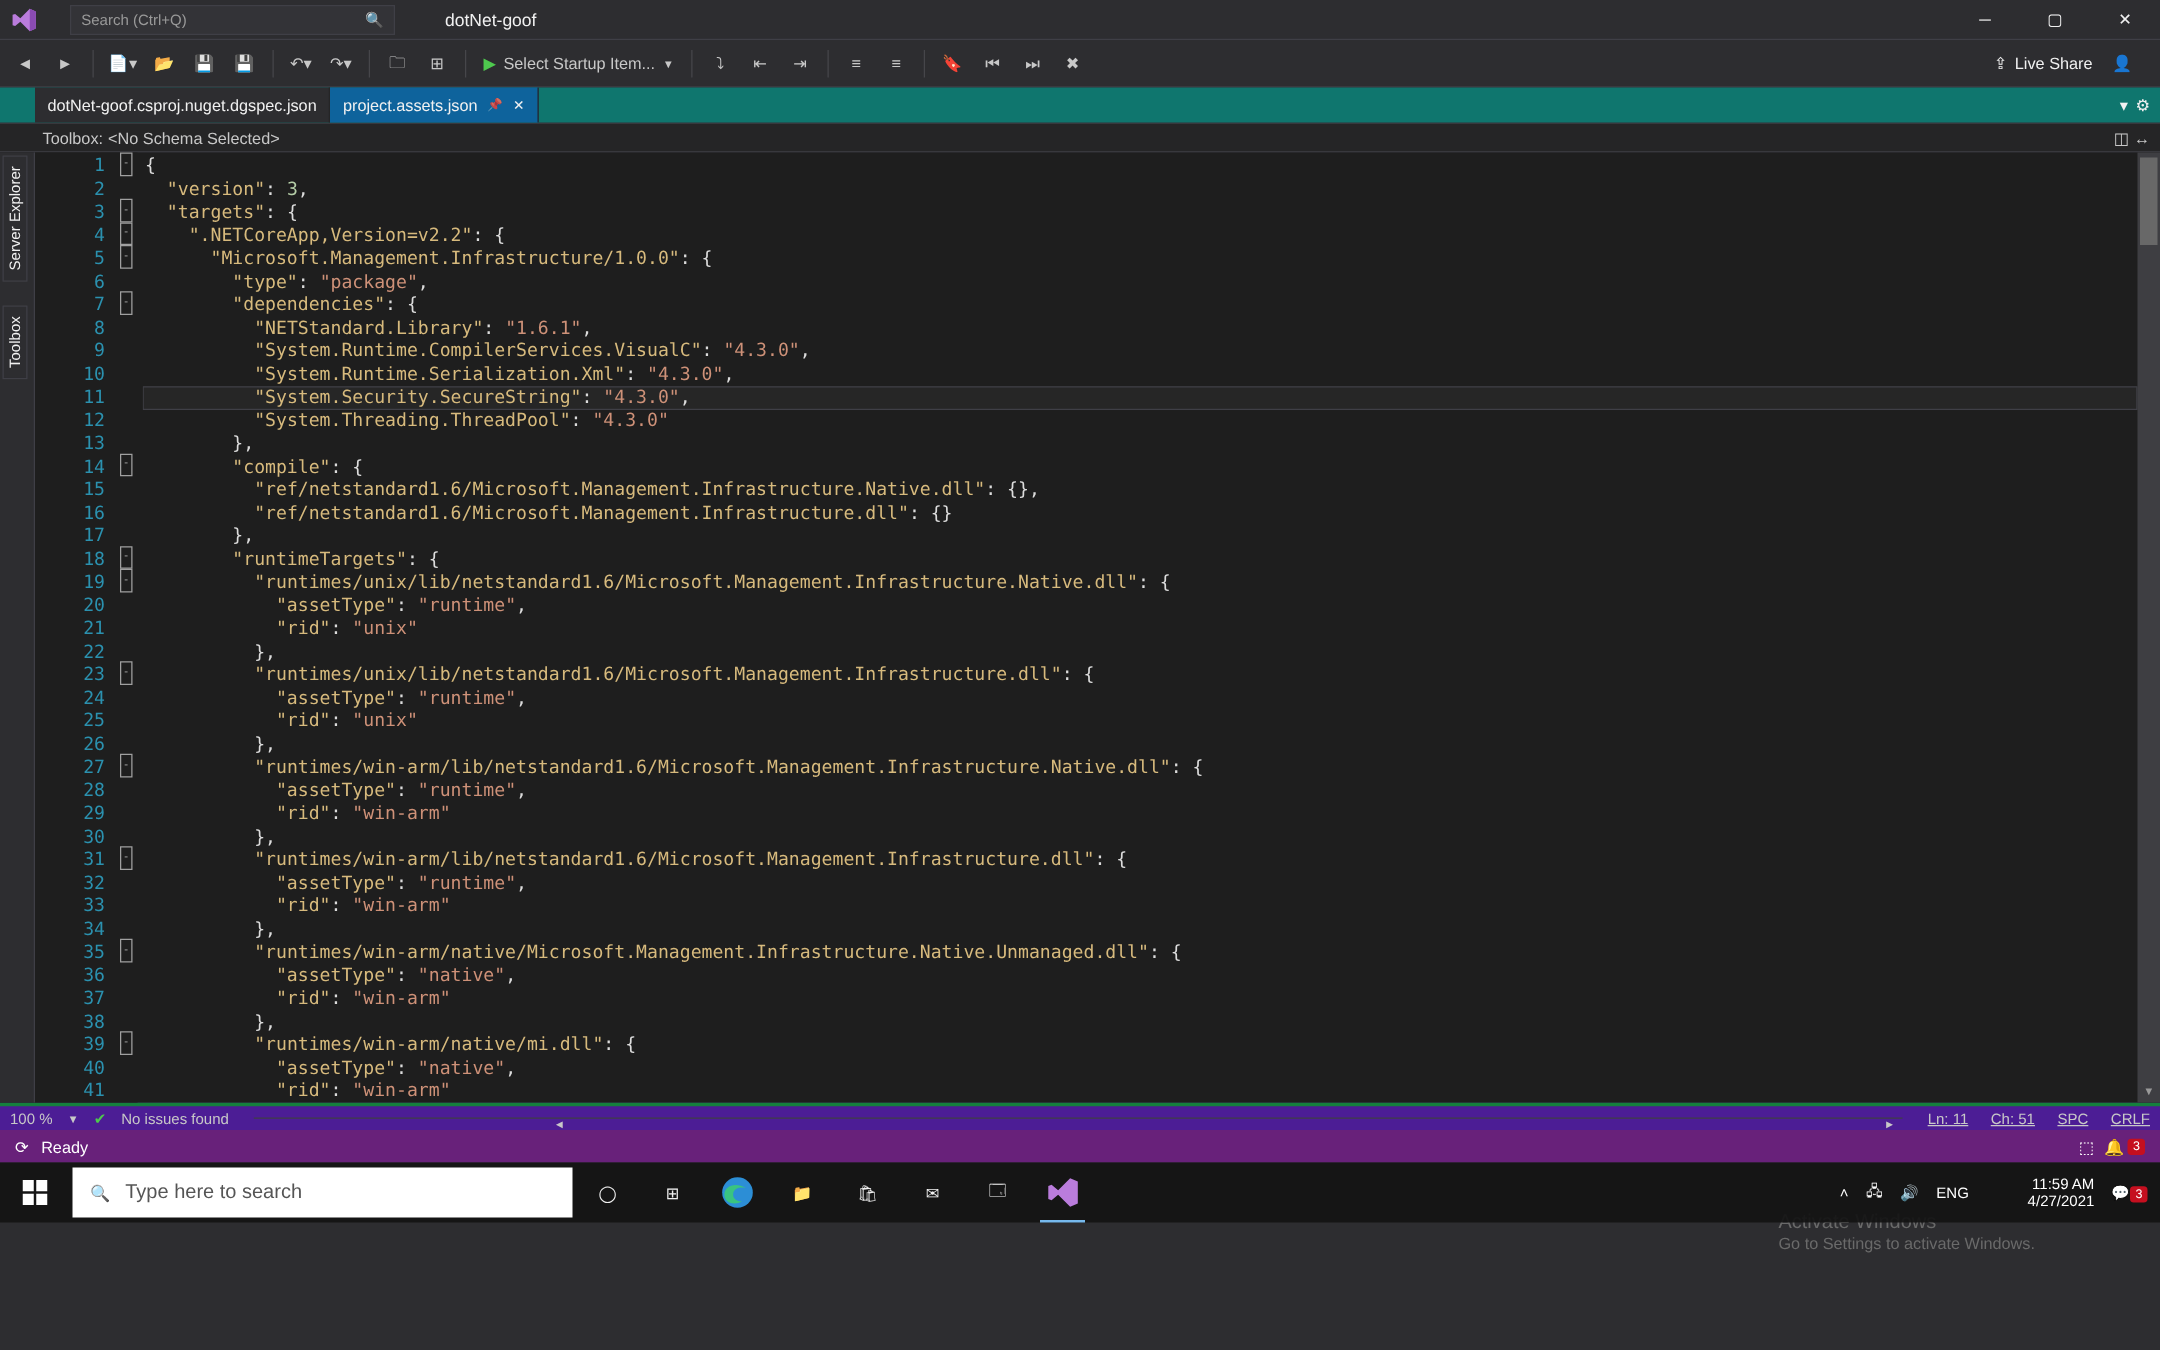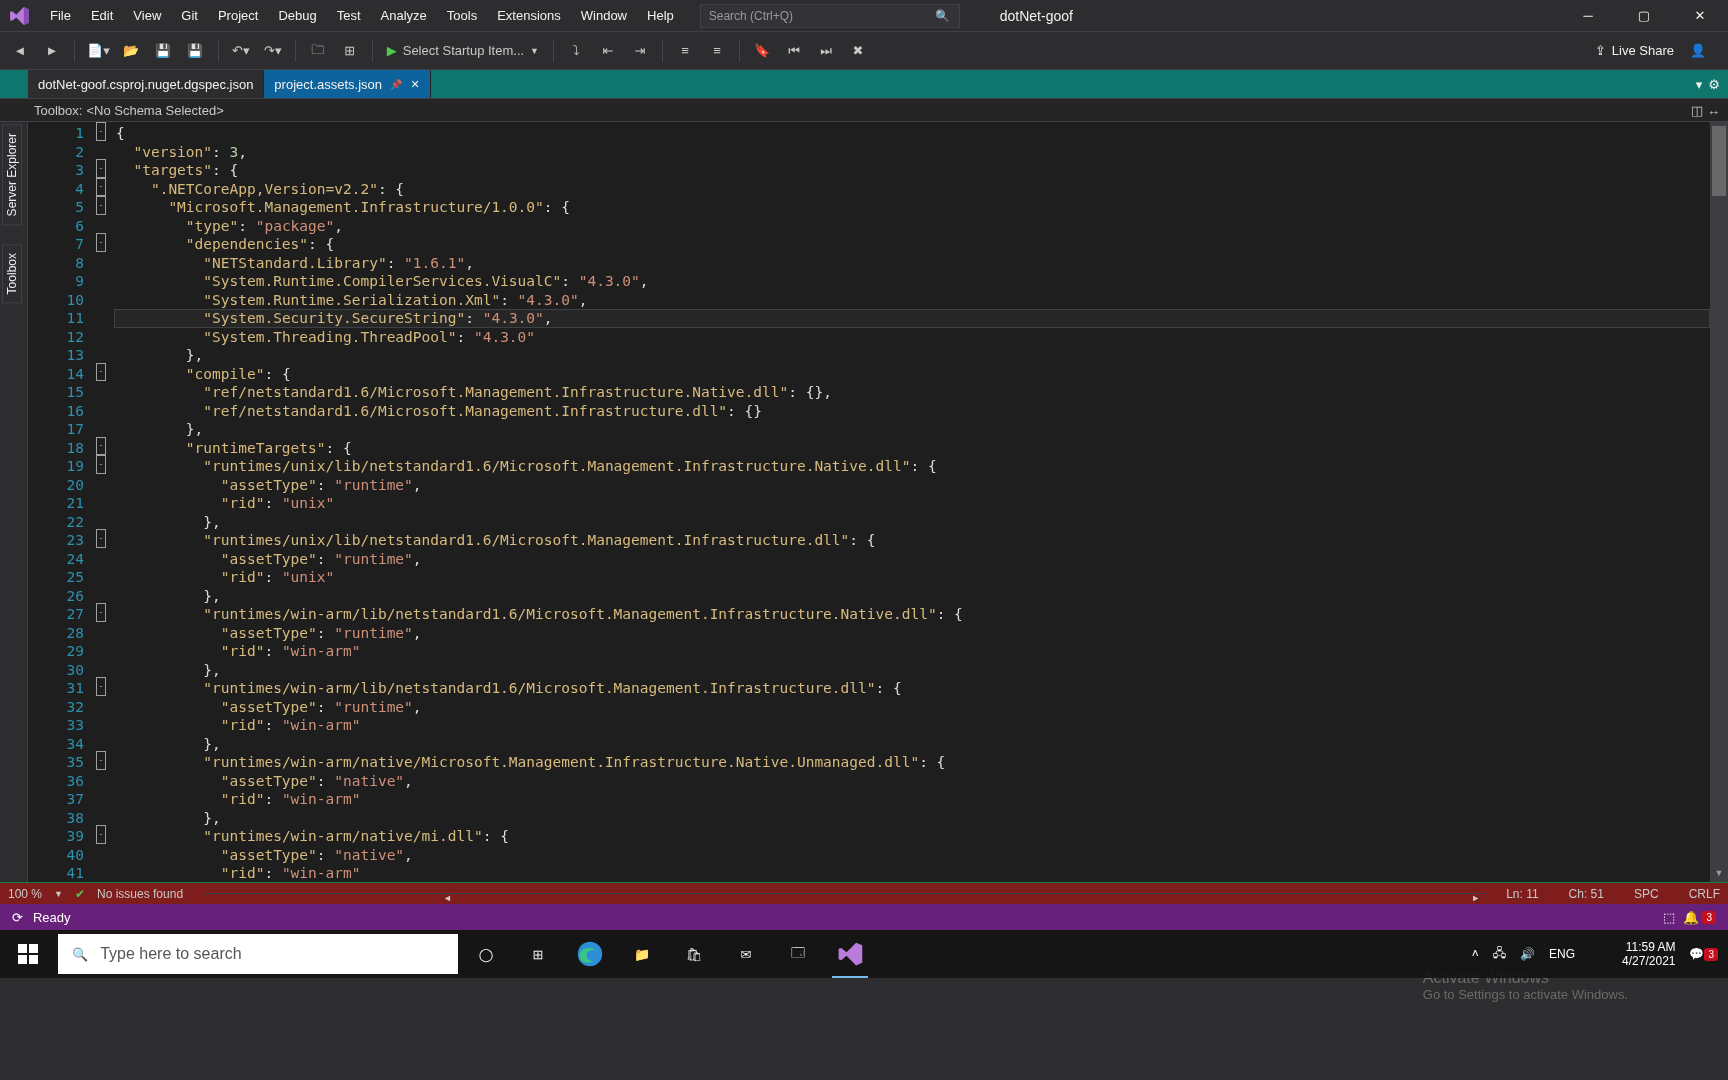--- a/index.html
+++ b/index.html
@@ -213,30 +213,30 @@
 }
 .scroll-v .thumb {
   position:absolute; left:2px; right:2px; top:4px; height:70px;
   background: #686868;
 }
 .scroll-v .arrow { position:absolute; left:0; right:0; height:18px; display:flex; align-items:center; justify-content:center; font-size:9px; color:#999; }
 
 
 .zoom-bar {
   height: 22px;
-  background: #7f1d1d;
-  border-top: 1px solid #15803d;
+  background: #4c1d95;
+  border-top: 3px solid #15803d;
   display: flex;
   align-items: center;
   font-size: 12px;
   color: #c8c8c8;
   padding: 4px 8px;
   gap: 12px;
 }
-.zoom-bar .right { margin-left:auto; display:flex; gap:30px;}
+.zoom-bar .right { margin-left:auto; display:flex; gap:18px;text-decoration:underline;}
 .status-bar {
   height: 26px;
   background: #68217a;
   color: #fff;
   display: flex;
   align-items: center;
   padding: 0 12px;
   font-size: 13px;
 }
 .status-bar .right { margin-left:auto; display:flex; gap:8px; align-items:center;}
@@ -282,34 +282,20 @@
 </head>
 <body>
 
 <div class="titlebar">
   <div class="vs-logo">
     <svg viewBox="0 0 32 32">
         <path fill="#ba7cdc" d="M23 3l7 3v20l-7 3-11-11-6 5-3-1V10l3-1 6 5L23 3z"></path>
         <path fill="#8a4bb3" d="M23 3l7 3v20l-7 3V3z"></path>
       </svg>
   </div>
-  <div id="menu-host" style="display:flex;">
-      <div class="menu-item">File</div>
-      <div class="menu-item">Edit</div>
-      <div class="menu-item">View</div>
-      <div class="menu-item">Git</div>
-      <div class="menu-item">Project</div>
-      <div class="menu-item">Debug</div>
-      <div class="menu-item">Test</div>
-      <div class="menu-item">Analyze</div>
-      <div class="menu-item">Tools</div>
-      <div class="menu-item">Extensions</div>
-      <div class="menu-item">Window</div>
-      <div class="menu-item">Help</div>
-    </div>
   <div class="search-box">
     <span>Search (Ctrl+Q)</span>
     <span class="mag">🔍</span>
   </div>
   <div class="solution-name">dotNet-goof</div>
   <div class="titlebar-right">
     <div class="window-btn">─</div>
     <div class="window-btn">▢</div>
     <div class="window-btn">✕</div>
   </div>

